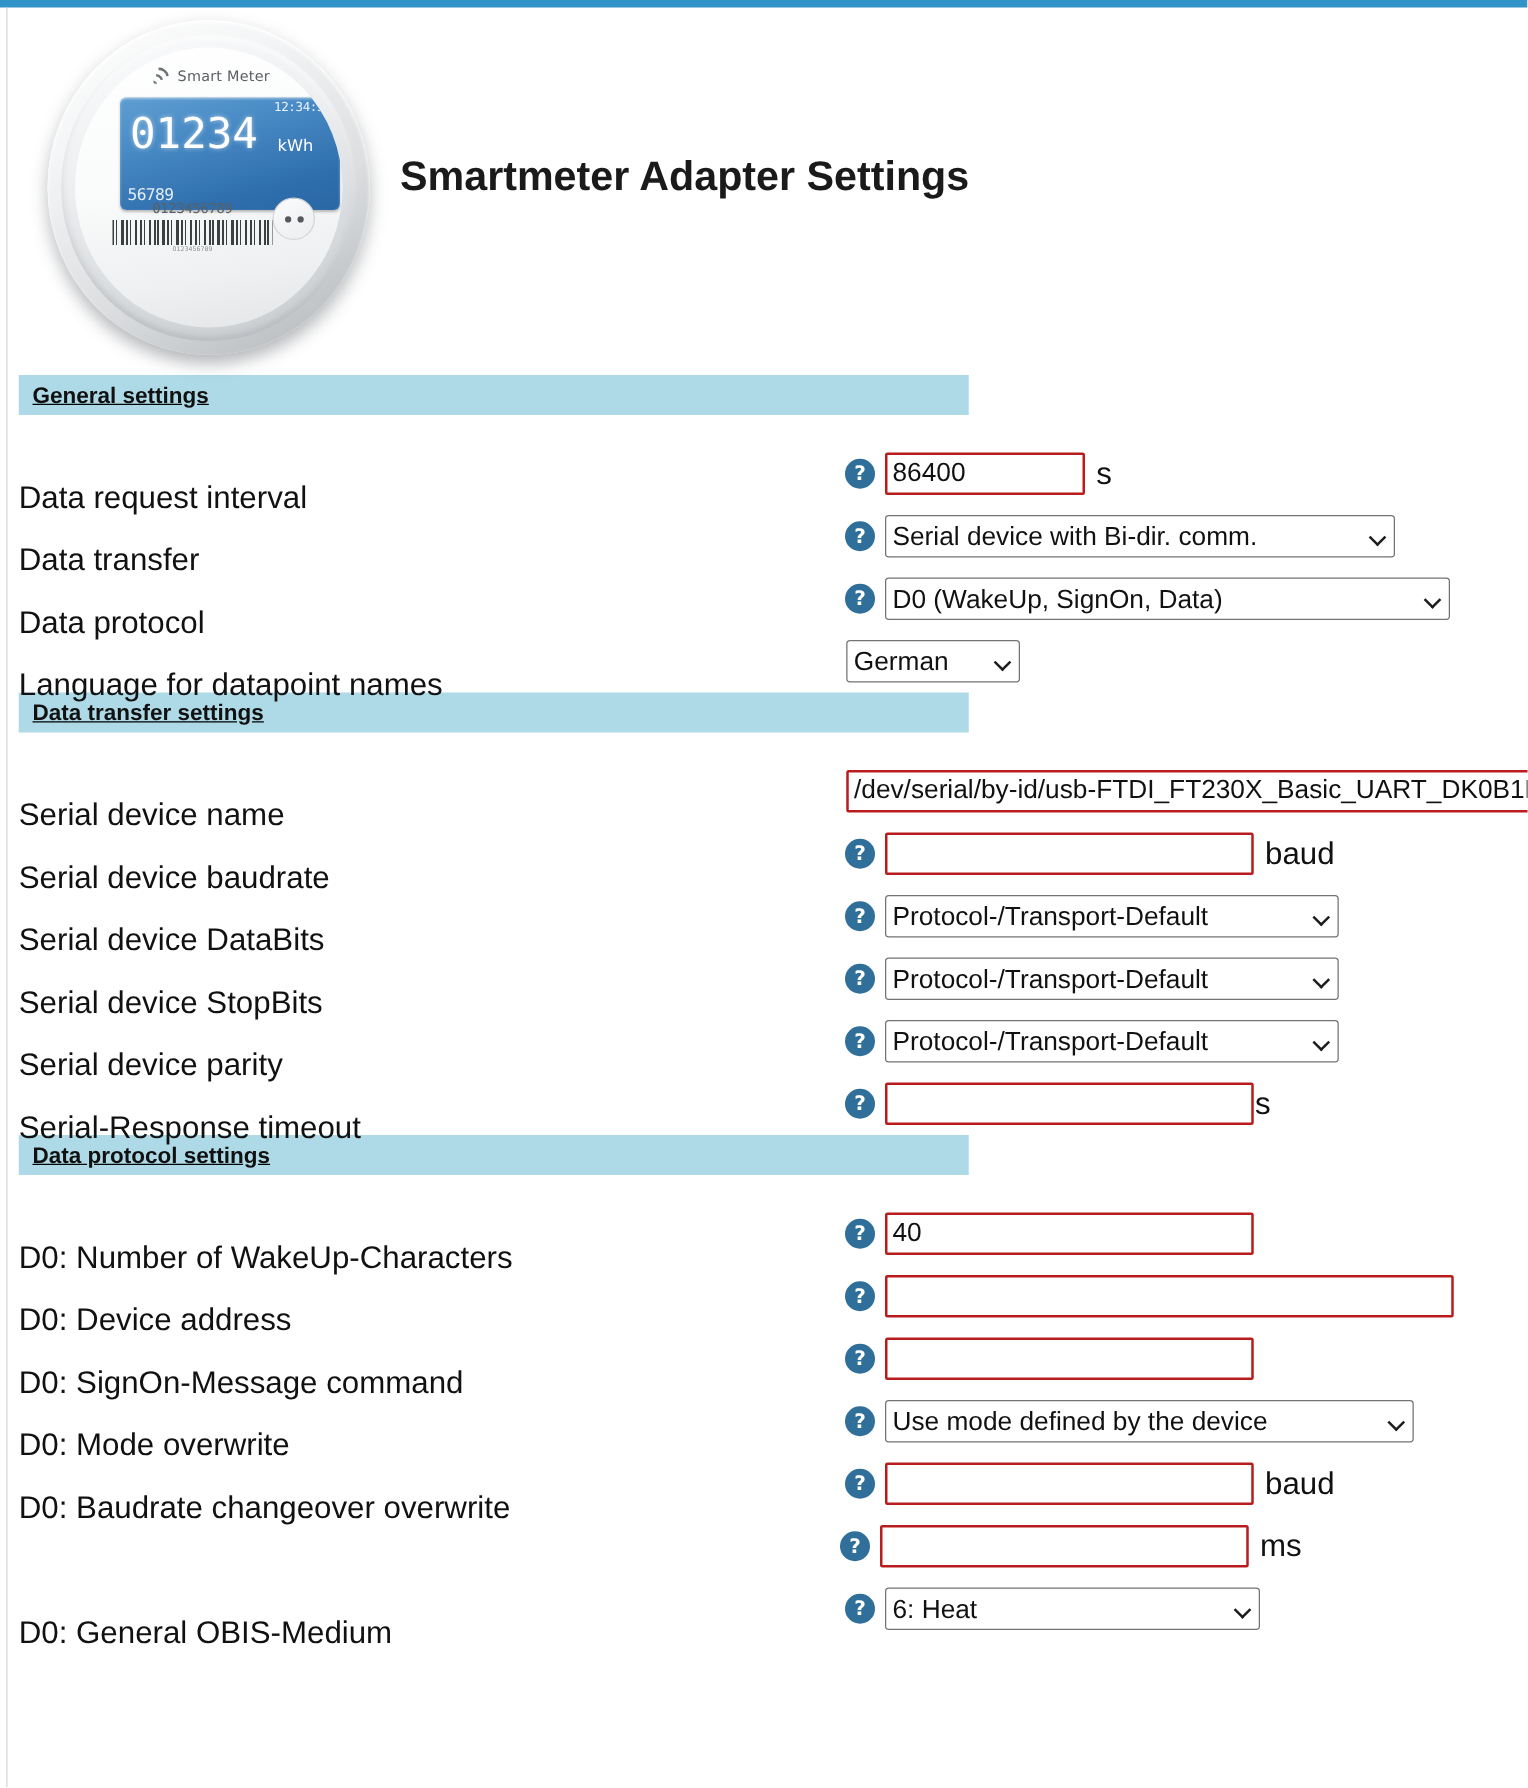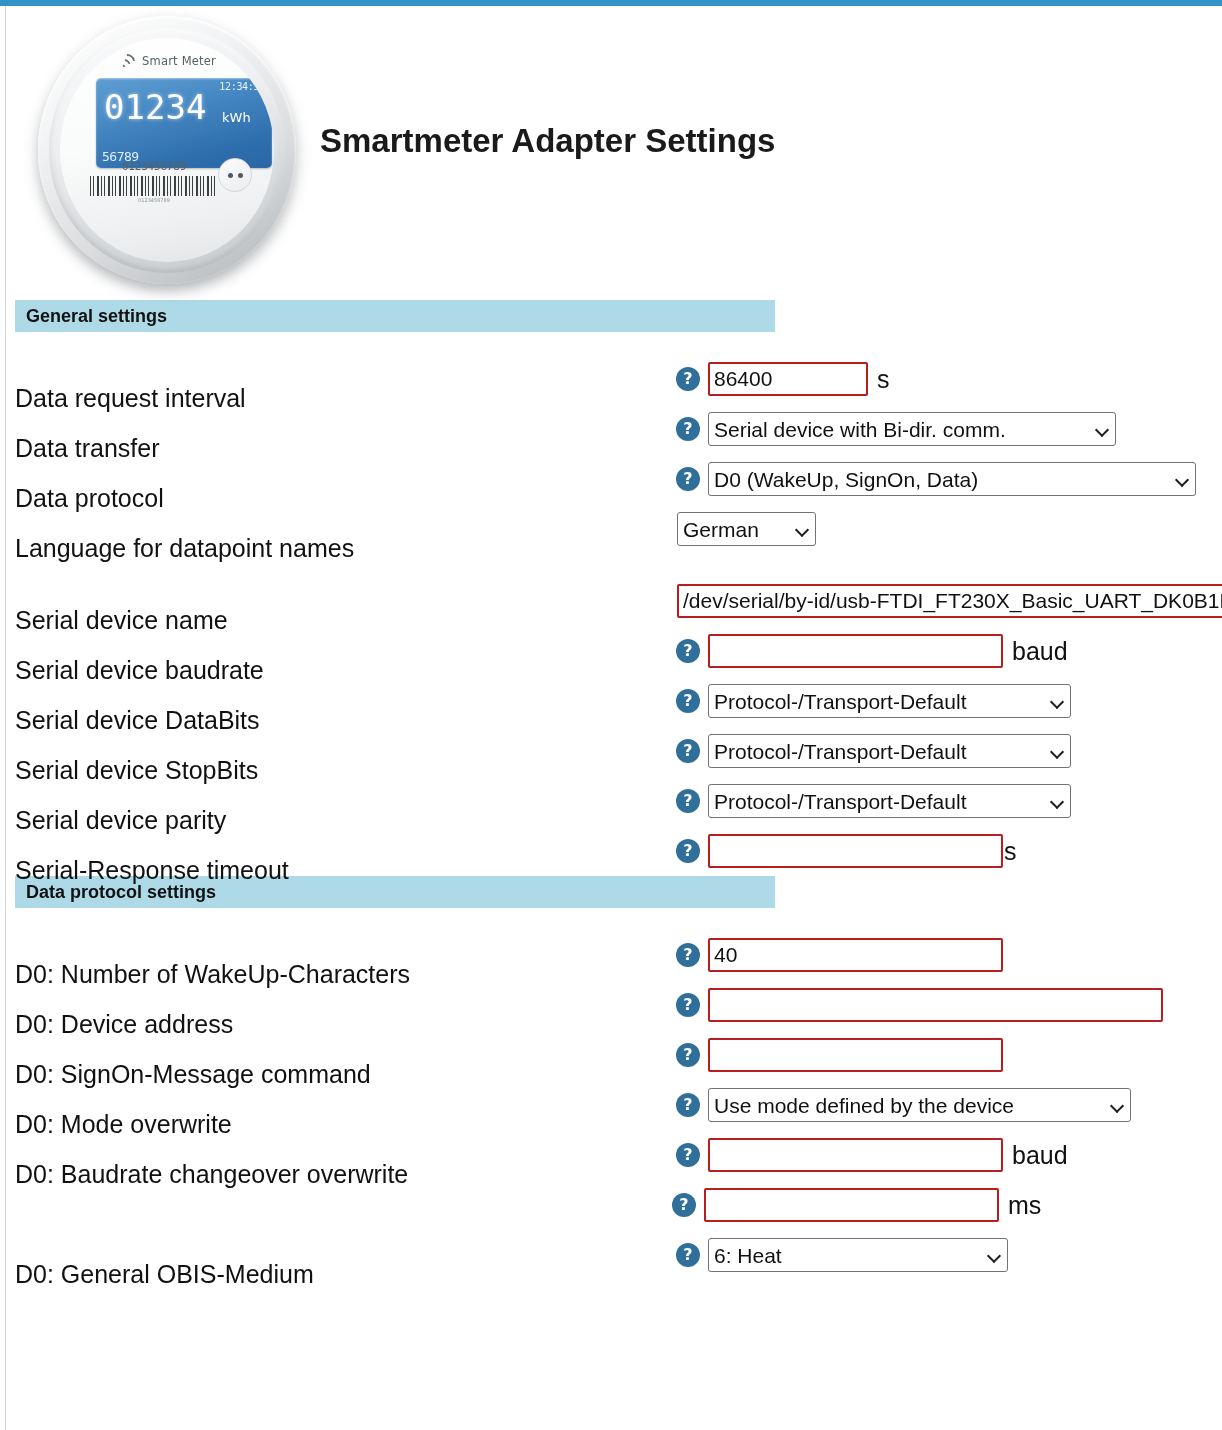--- a/index.html
+++ b/index.html
@@ -30,20 +30,21 @@
     left: 5px;
     width: 1px;
     height: 1424px;
     background: #d6d6d6;
   }
 
   .page {
     position: absolute;
     top: 6px; left: 0;
     width: 1222px;
+    text-decoration: underline;
   }
 
   
   .header {
     position: relative;
     height: 294px;
   }
   .meter-wrap {
     position: absolute;
     left: 22px;
@@ -391,41 +392,42 @@
           <span class="chev"></span>
         </span>
       </div>
     </div>
 
     <div class="row">
       <div class="row-label">Data protocol</div>
       <div class="ctrl">
         <span class="help-icon">?</span>
         <span class="sel-wrap">
-          <select class="sel" style="width:488px">
+          <select class="sel" style="width:452px">
             <option>D0 (WakeUp, SignOn, Data)</option>
           </select>
           <span class="chev"></span>
         </span>
       </div>
     </div>
 
     <div class="row">
       <div class="row-label">Language for datapoint names</div>
       <div class="ctrl" style="left:677px">
         <span class="sel-wrap">
           <select class="sel" style="width:139px">
             <option>German</option>
           </select>
           <span class="chev"></span>
         </span>
       </div>
     </div>
   </div>
 
+  <div class="section-bar">Data transfer settings</div>
 
   <div class="rows">
     <div class="spacer-sm"></div>
 
     <div class="row">
       <div class="row-label">Serial device name</div>
       <div class="ctrl" style="left:677px">
         <input class="txt" style="width: 590px;" type="text" value="/dev/serial/by-id/usb-FTDI_FT230X_Basic_UART_DK0B1FJ4-if00-port0">
       </div>
     </div>

